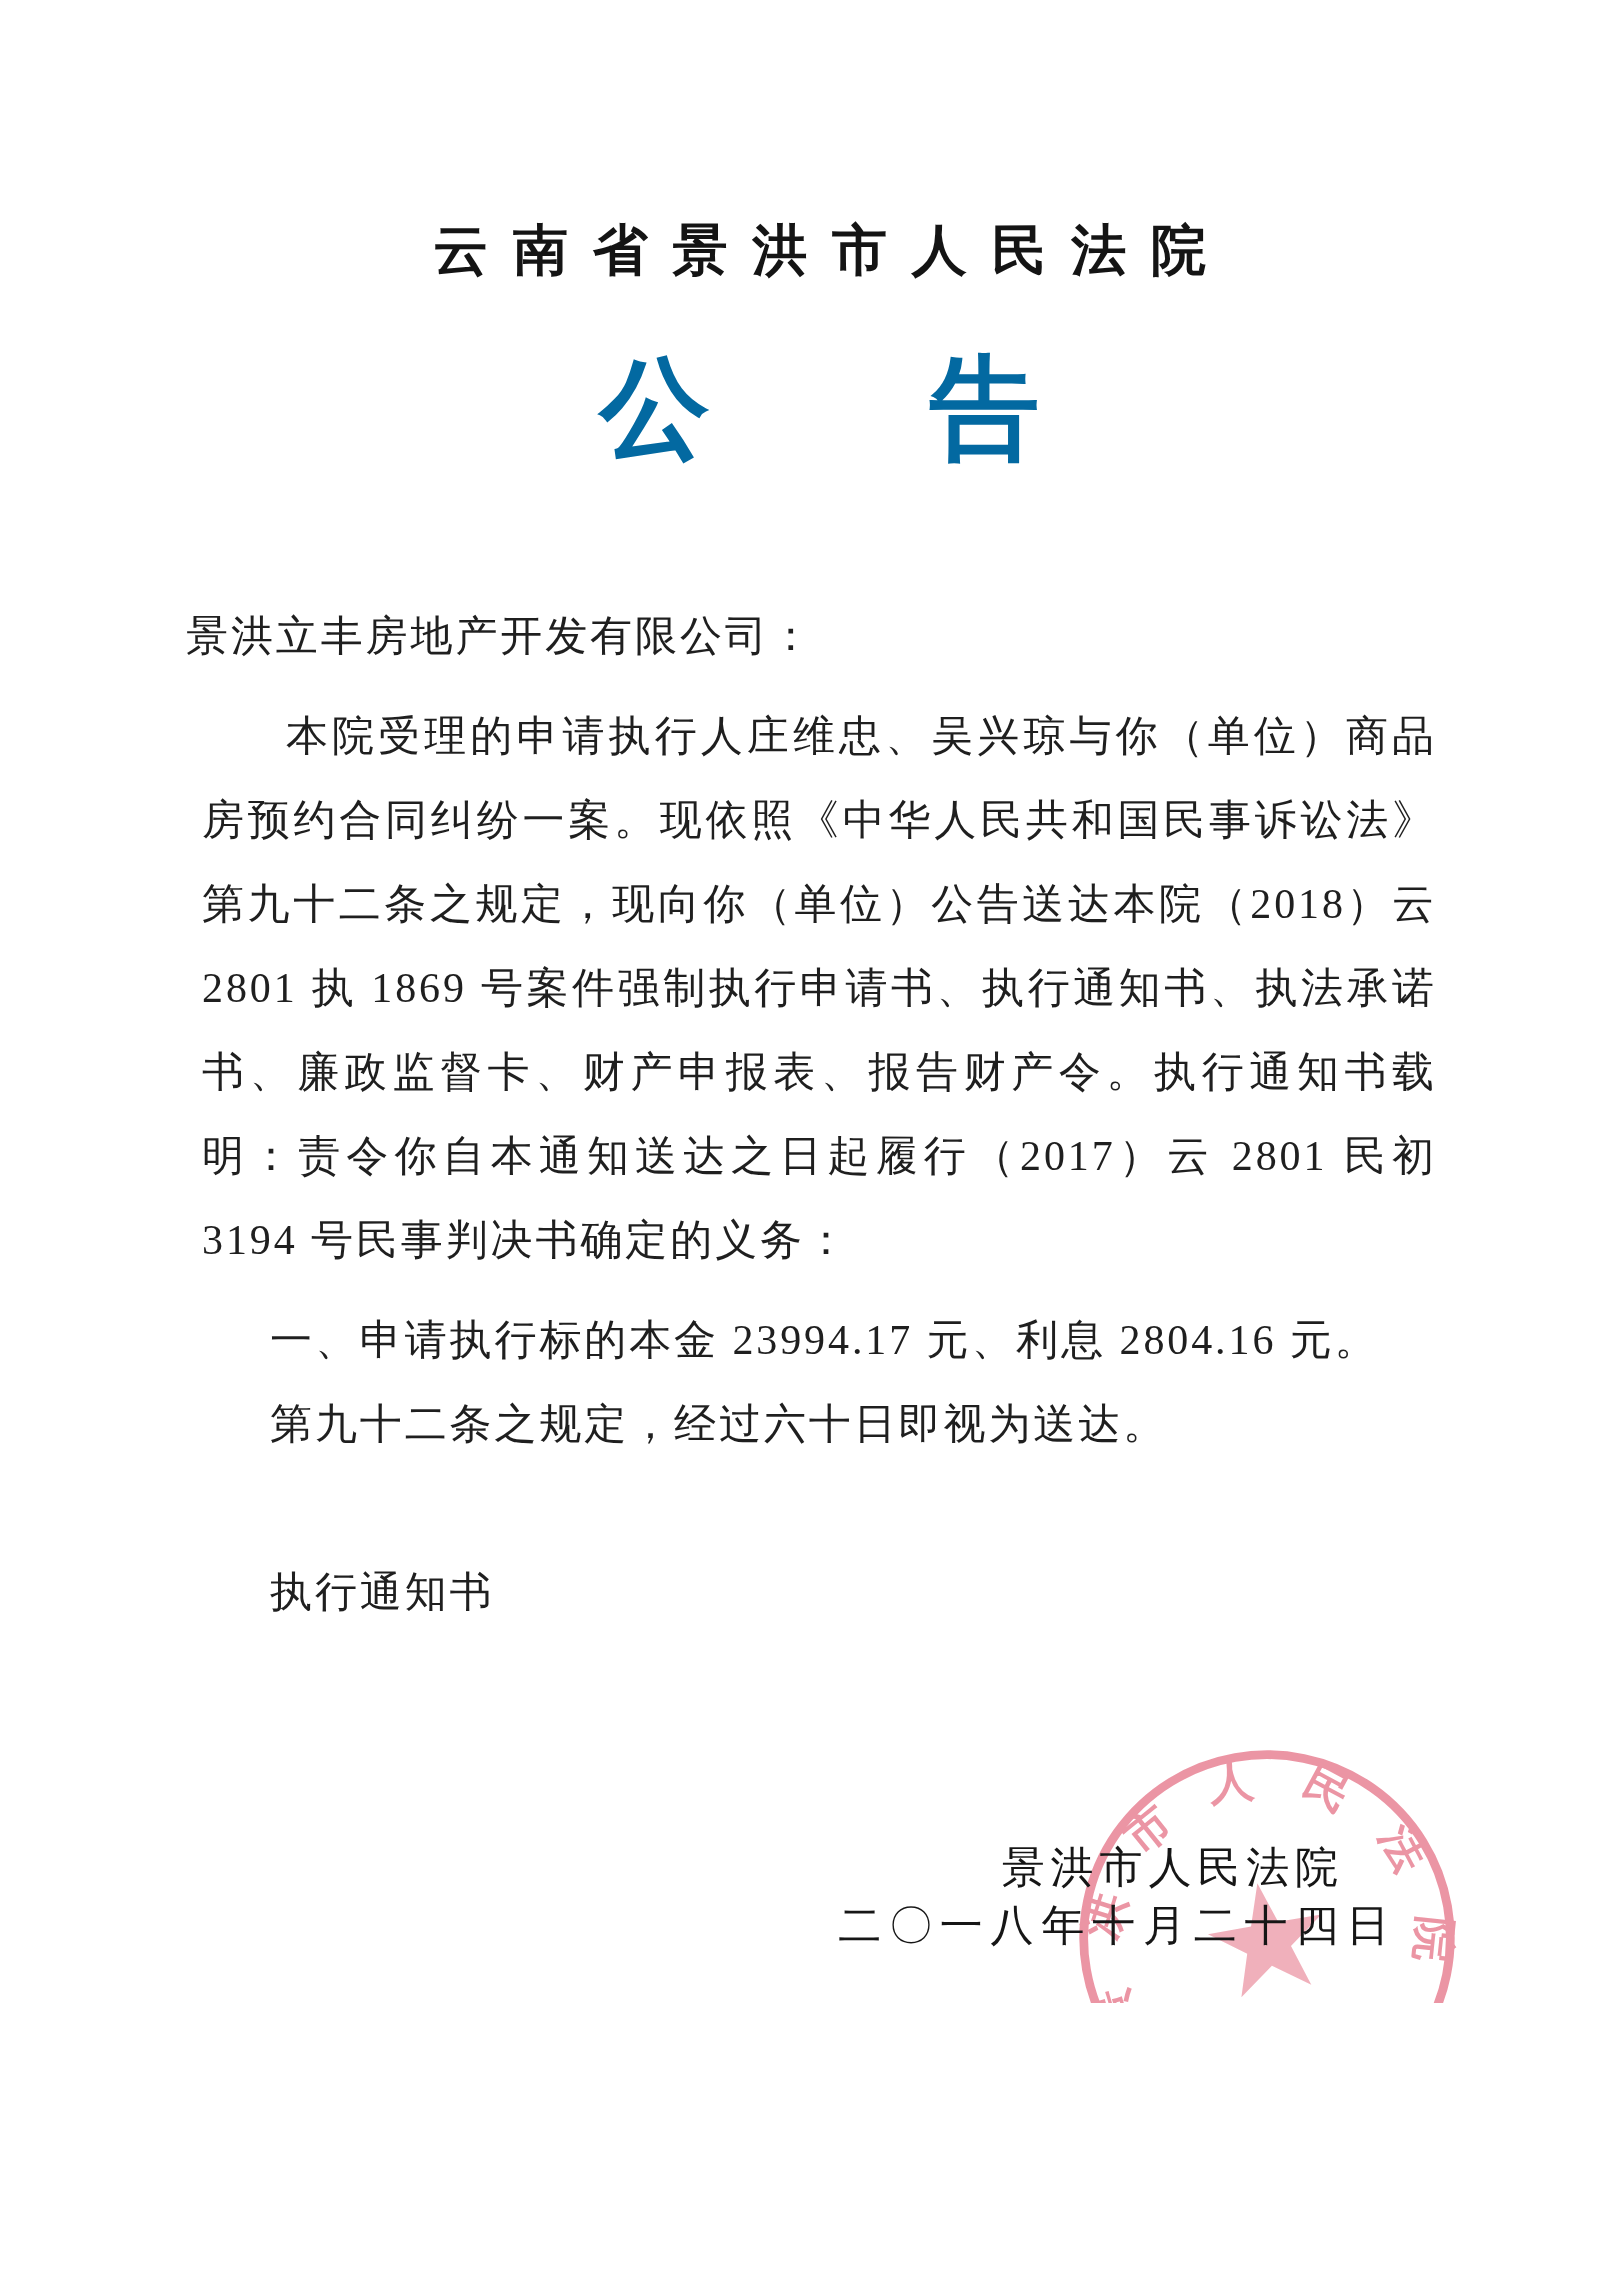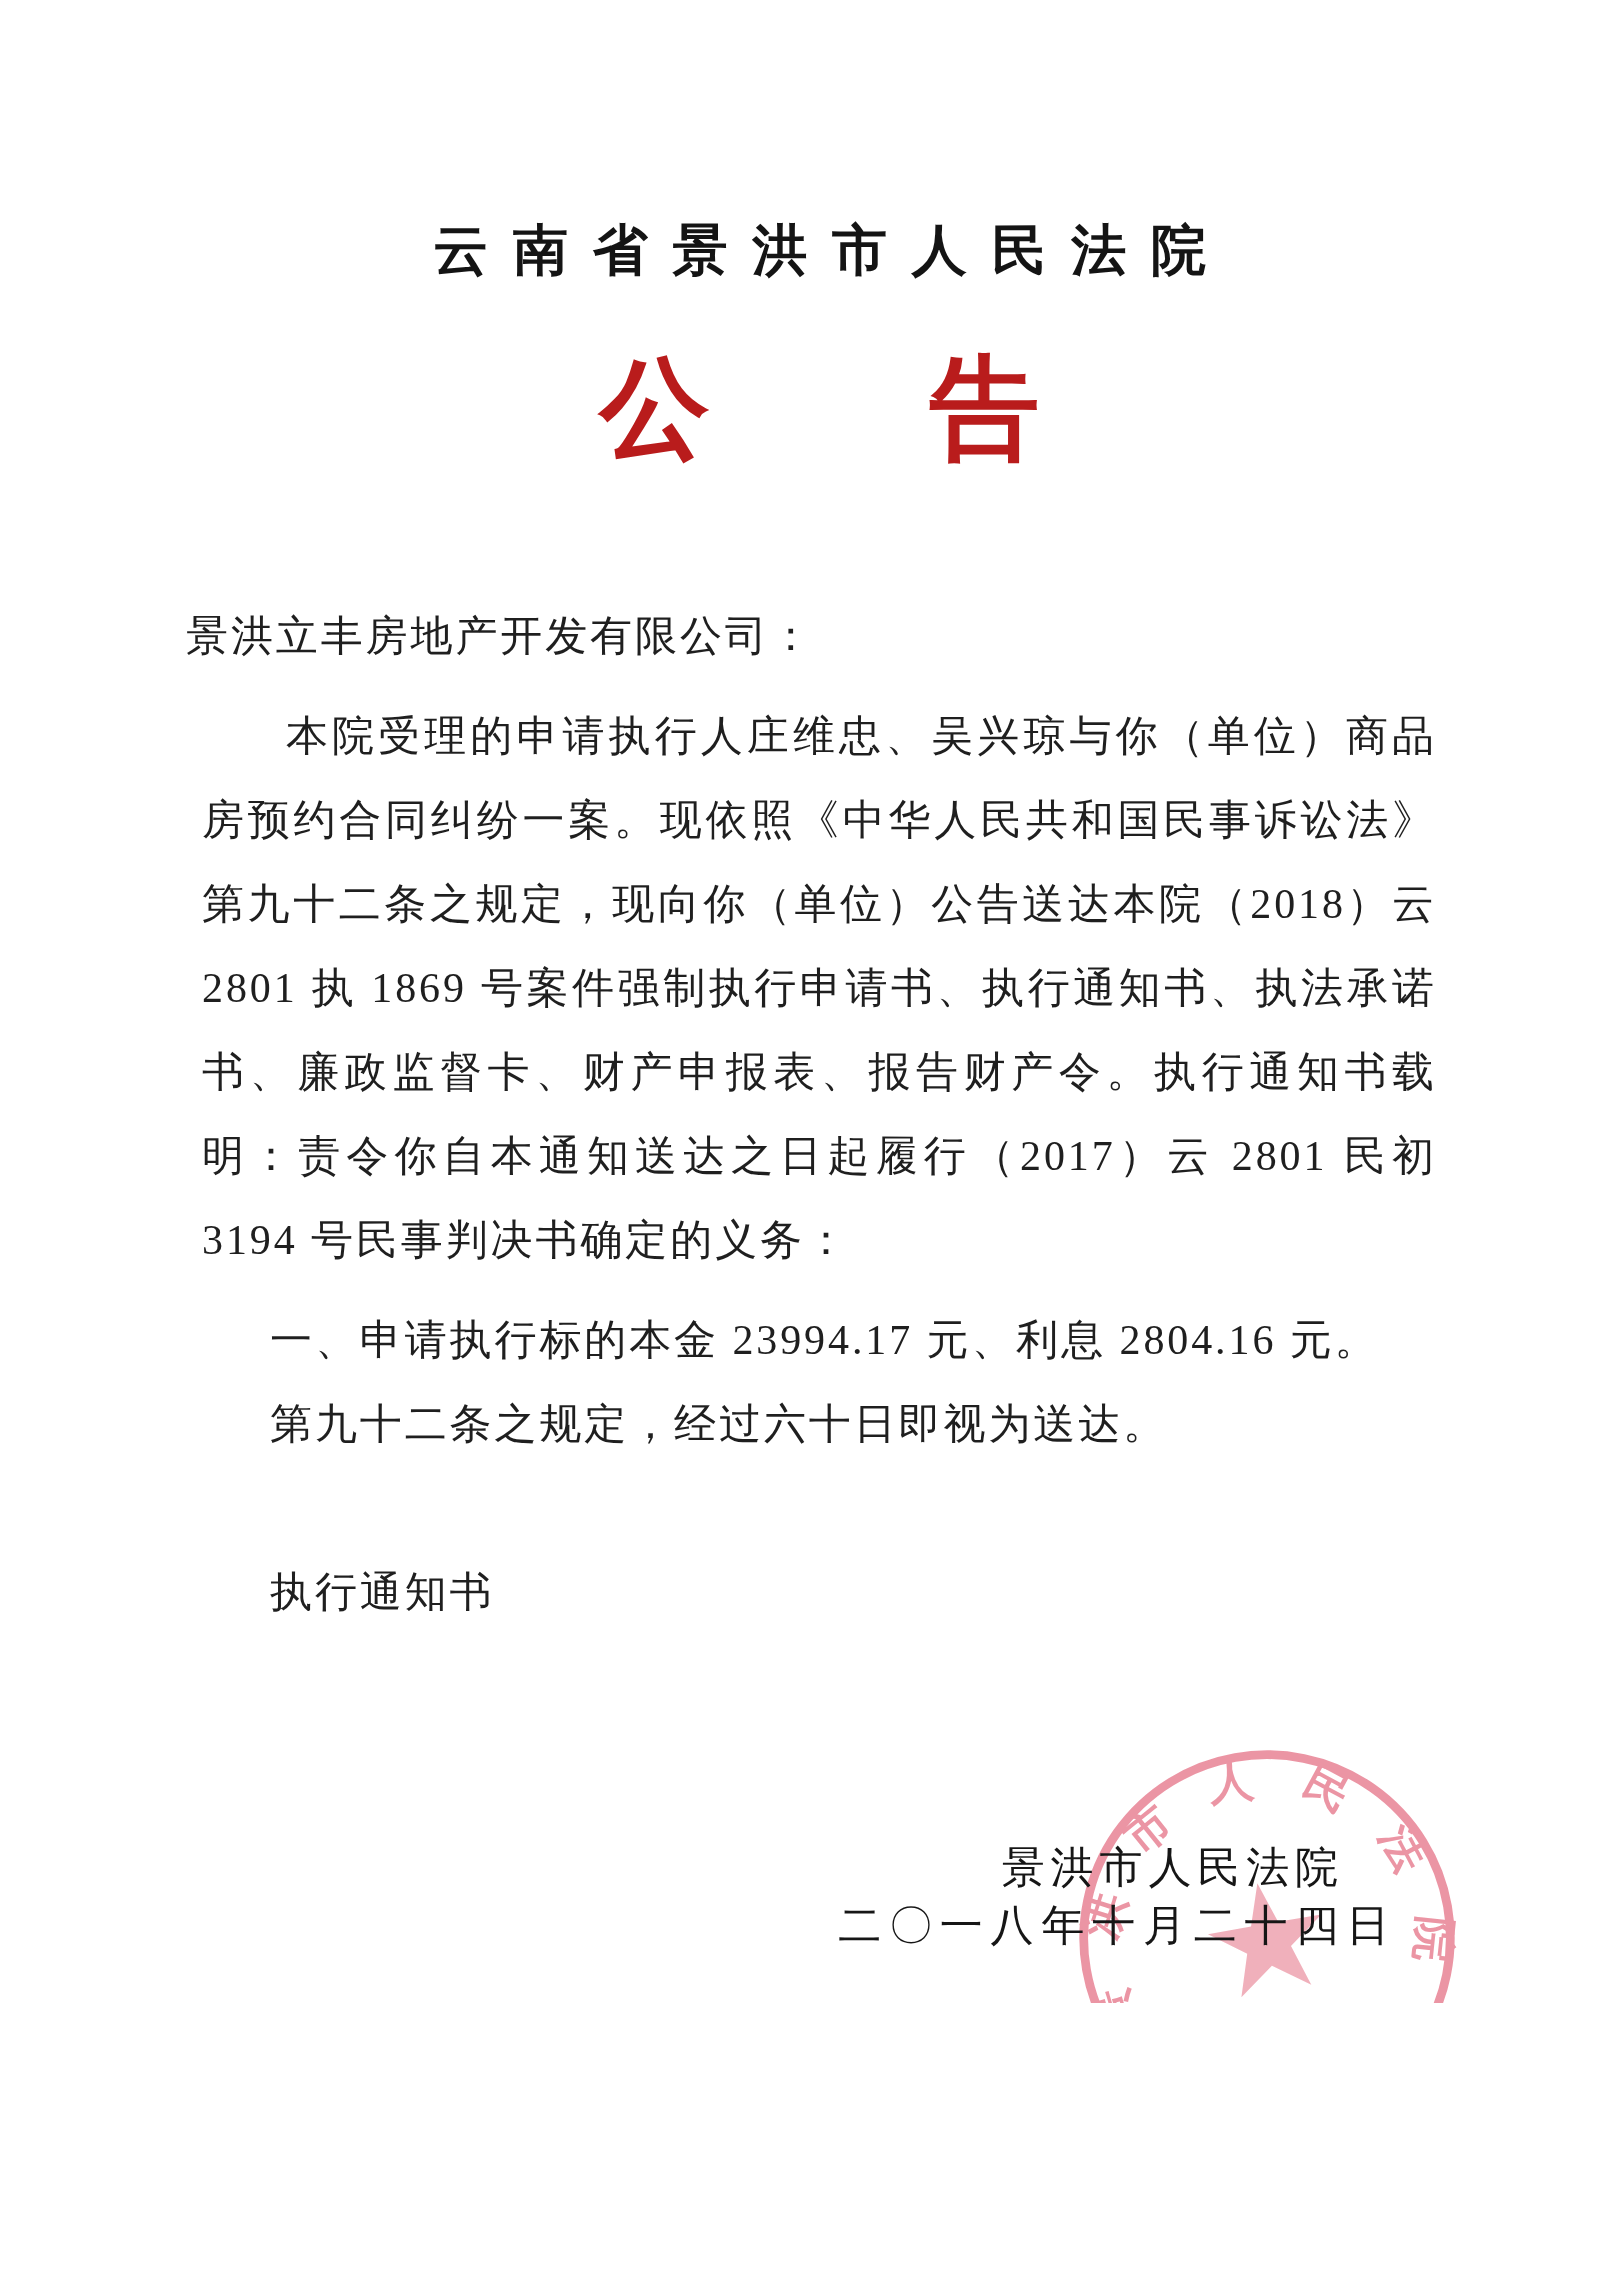--- a/index.html
+++ b/index.html
@@ -29,21 +29,21 @@
     color: #141414;
   }
   .notice-title {
     margin-top: 47px;
     text-align: center;
     font-size: 110px;
     font-weight: bold;
     letter-spacing: 2.0em;
     padding-left: 2.0em; 
     white-space: nowrap;
-    color: #b91c1c;
+    color: #0369a1;
   }
   .body-text {
     margin-top: 110px;
     font-size: 42px;
     line-height: 84px;
     letter-spacing: 2.9px;
     text-align: justify;
   }
   .recipient { text-indent: 0; }
   .para { text-indent: 2em; margin: 16px; }

